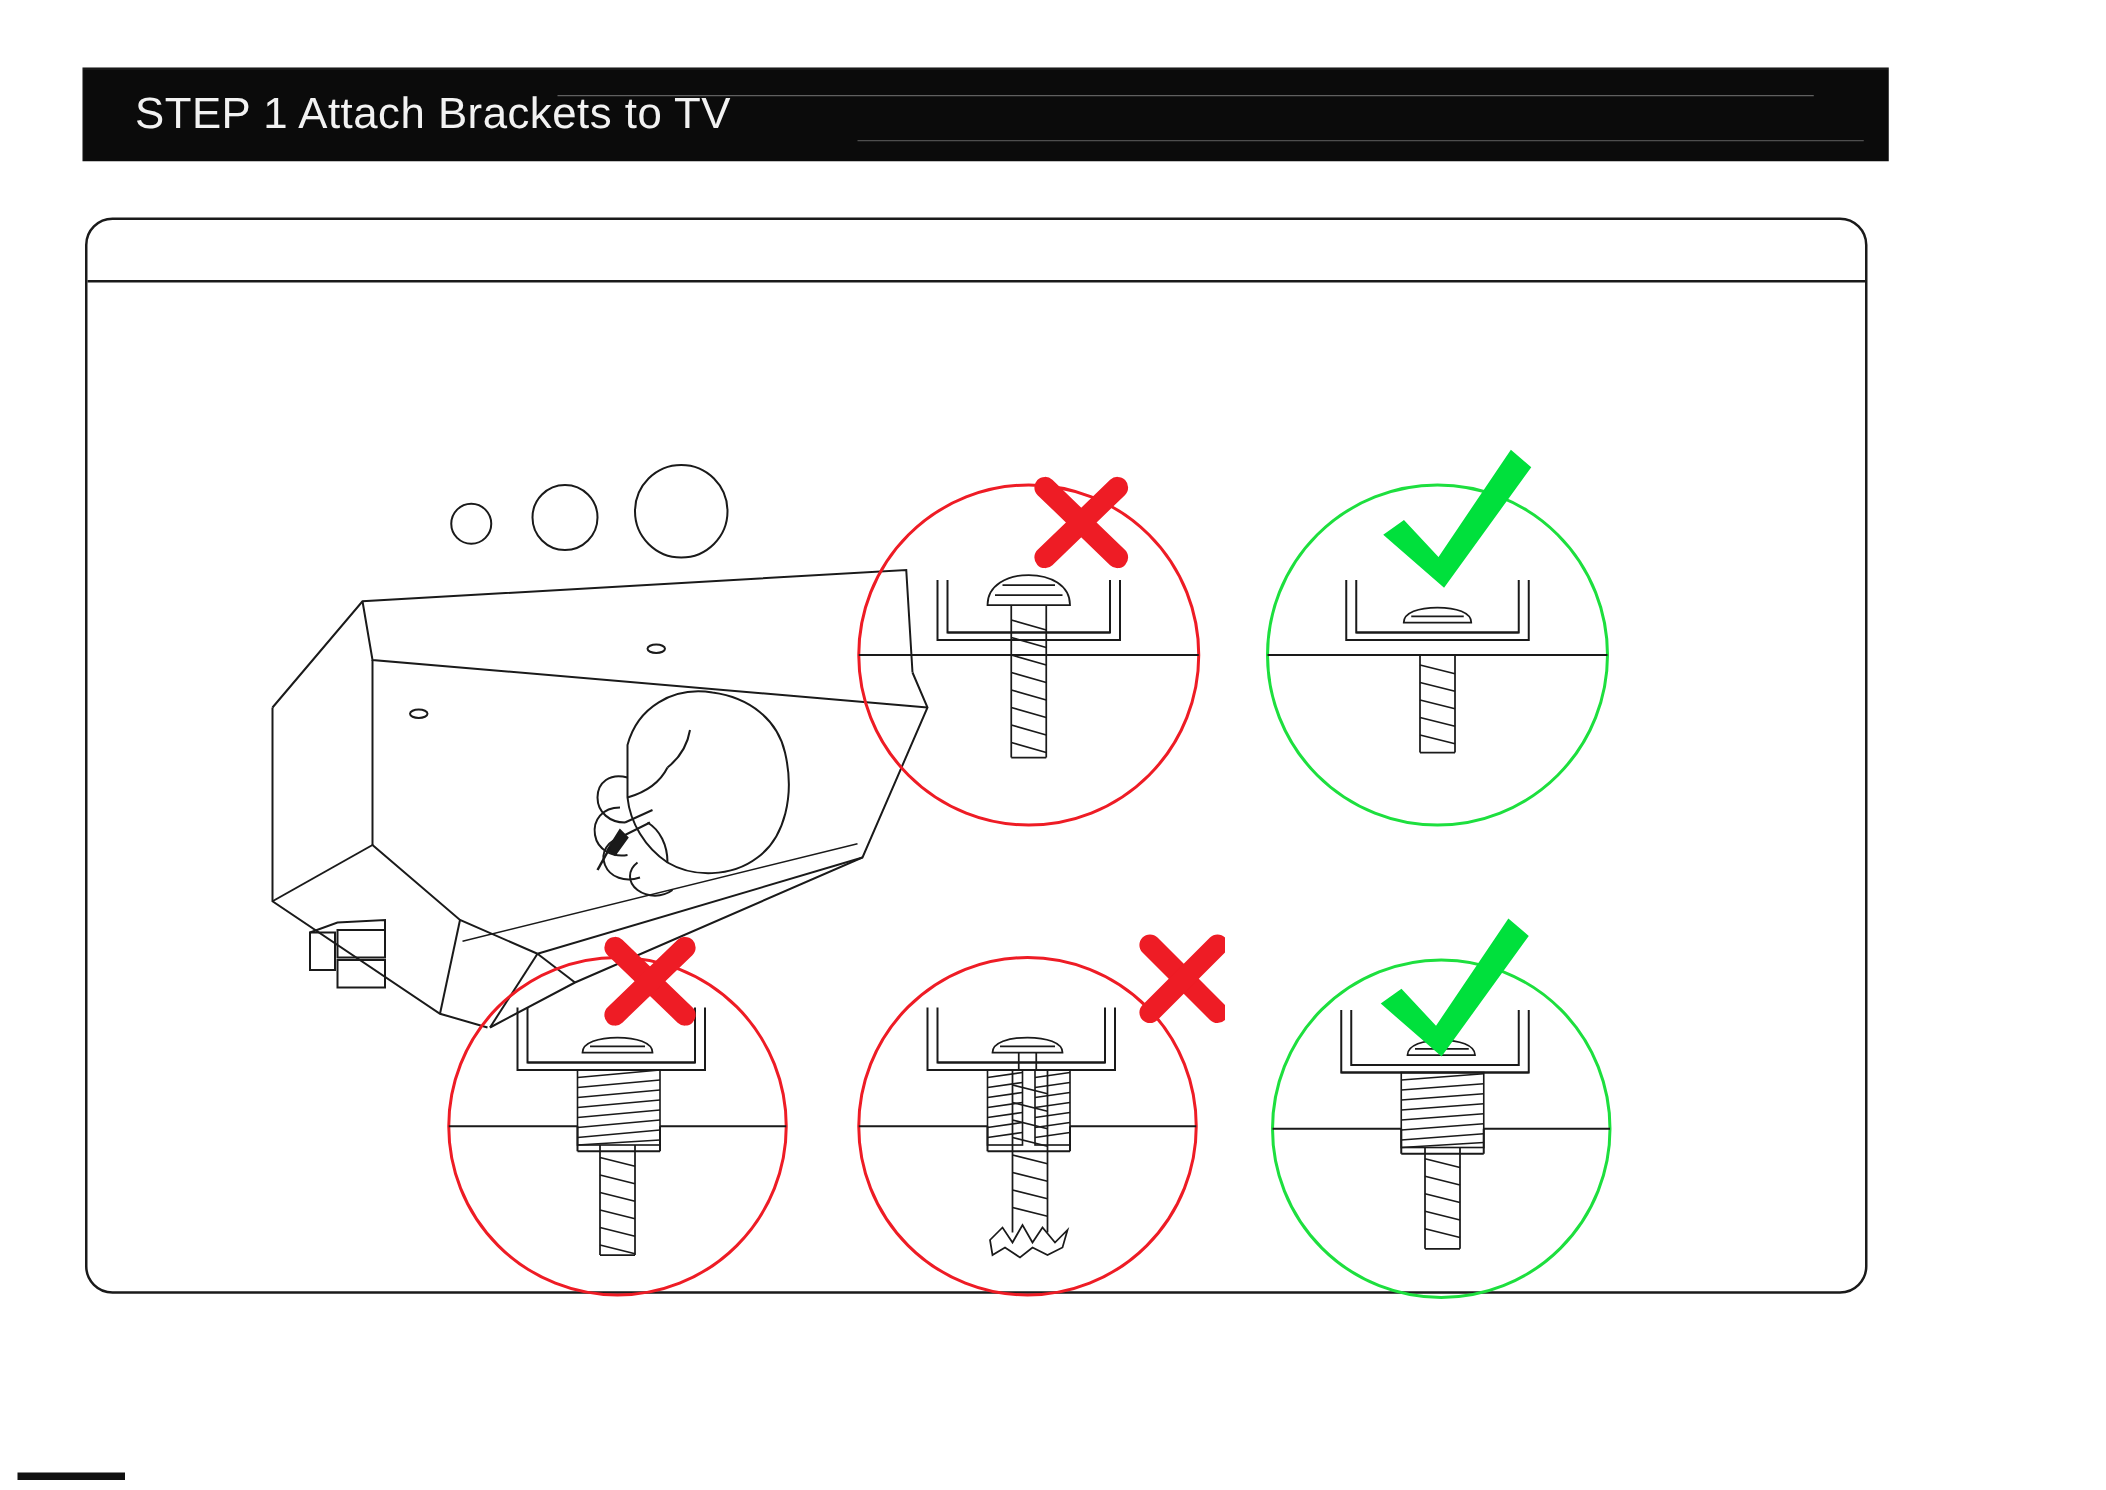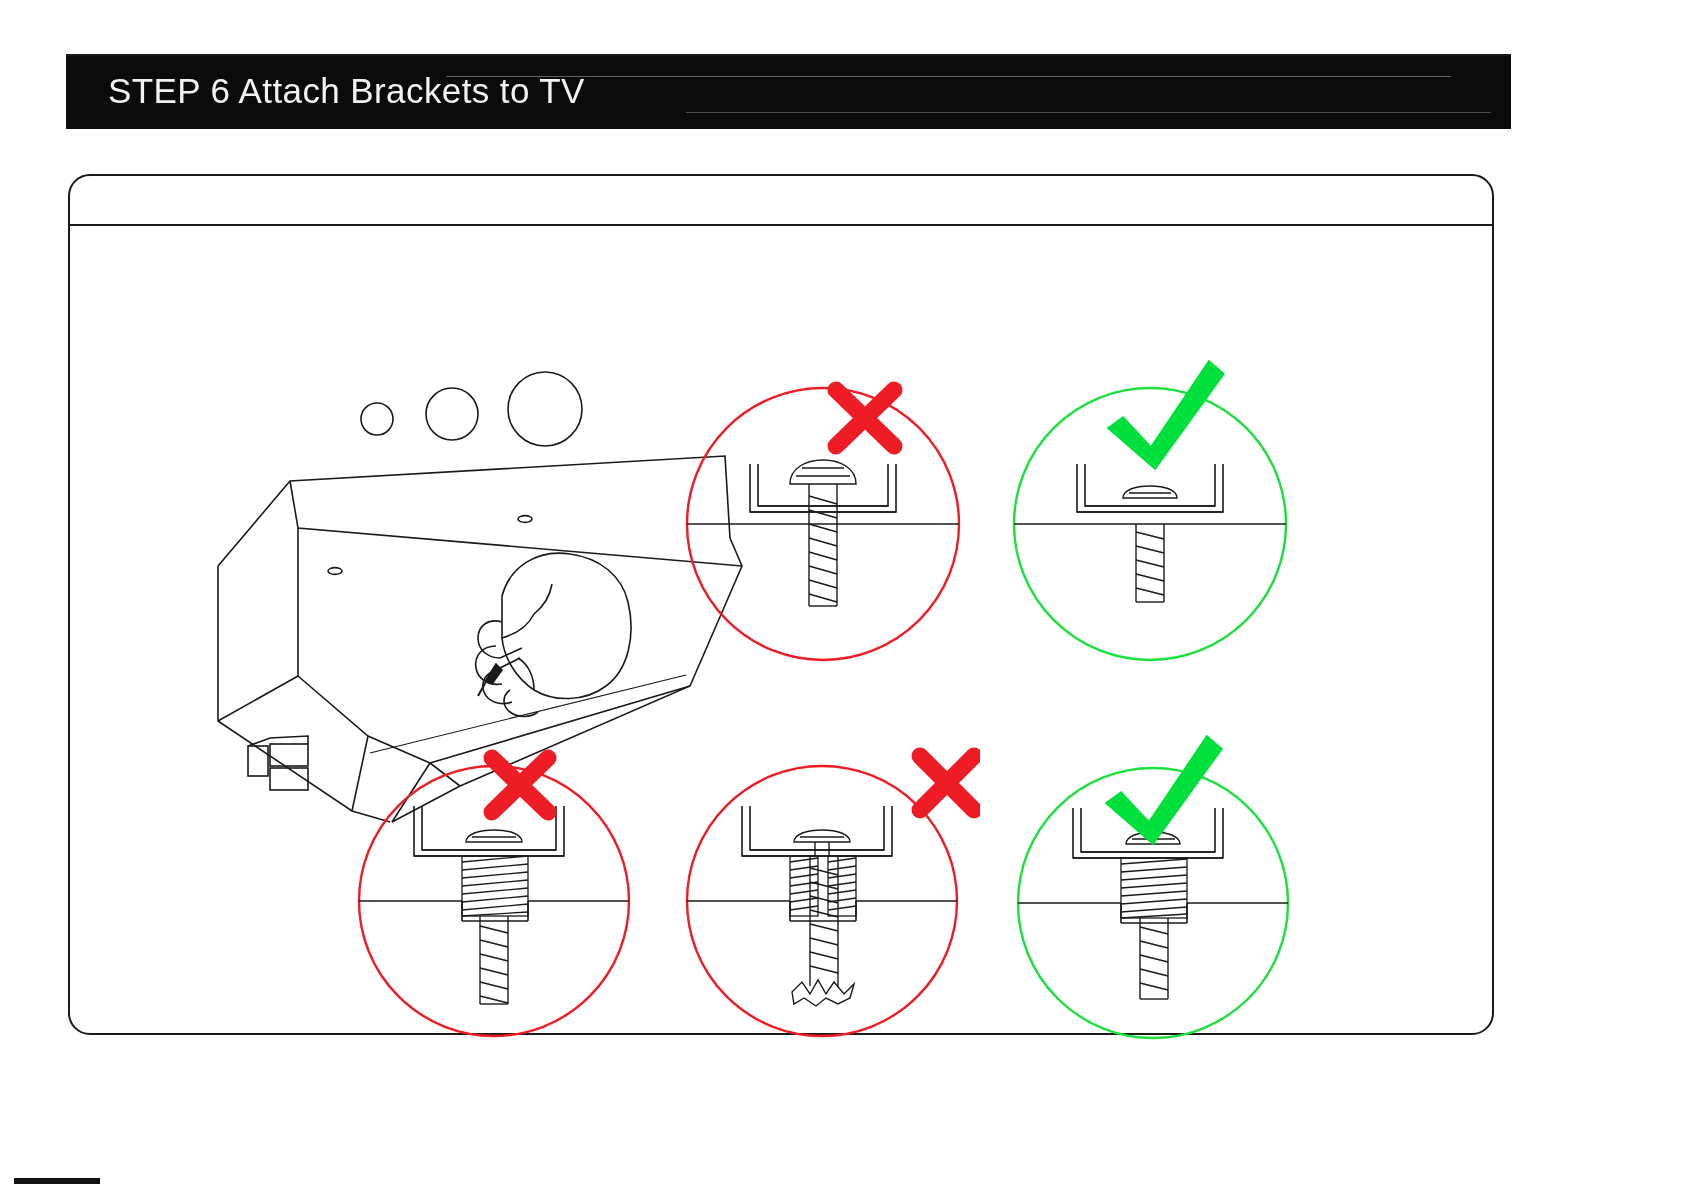--- a/index.html
+++ b/index.html
@@ -88,21 +88,21 @@
   svg { display: block; }
   .art { position: absolute; }
 </style>
 </head>
 <body>
 
 <div class="title-bar">
   <div class="streaks"></div>
   <div class="streak2"></div>
   <div class="streak3"></div>
-  <div class="title-text">STEP 6 Attach Brackets to TV</div>
+  <div class="title-text">STEP 1 Attach Brackets to TV</div>
 </div>
 
 <div class="panel">
   <div class="panel-divider"></div>
 
   <div class="art" style="left:60px; top:90px;">
     <svg width="660" height="600" viewBox="0 0 660 600" fill="none" stroke="#1a1a1a" stroke-width="1.6">
 
       <circle cx="247" cy="153" r="16"></circle>
       <circle cx="322" cy="148" r="26"></circle>

